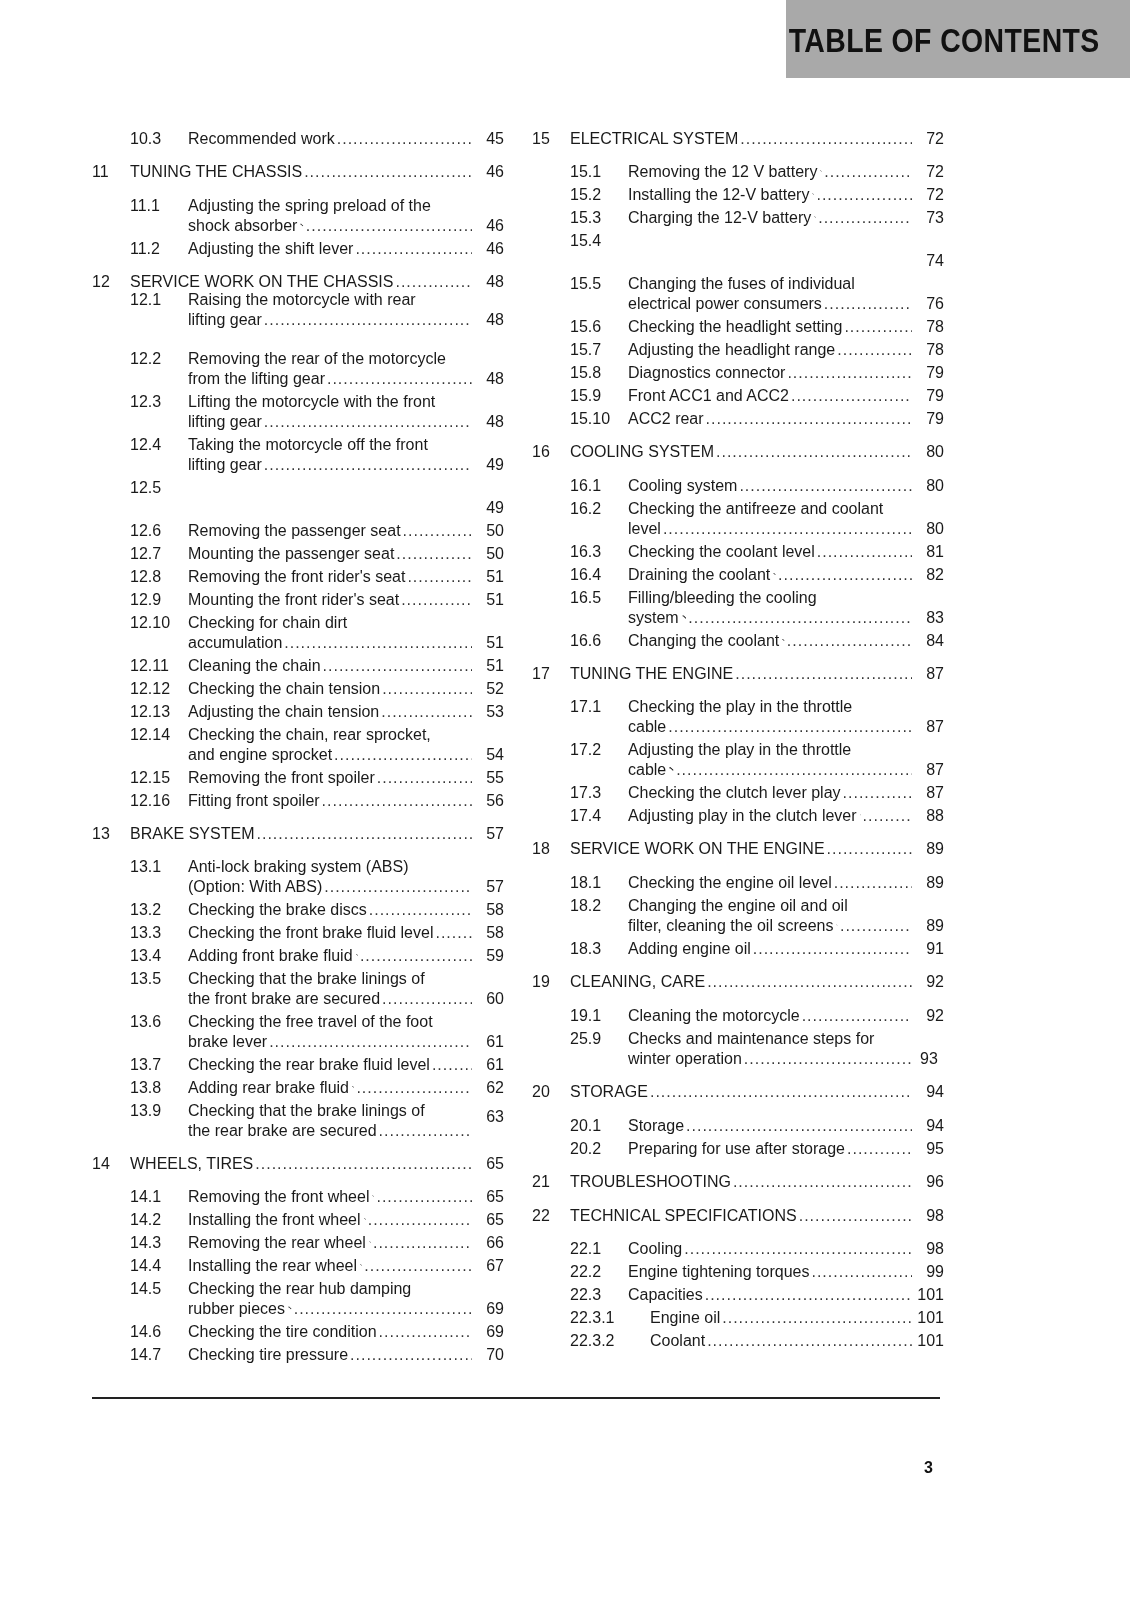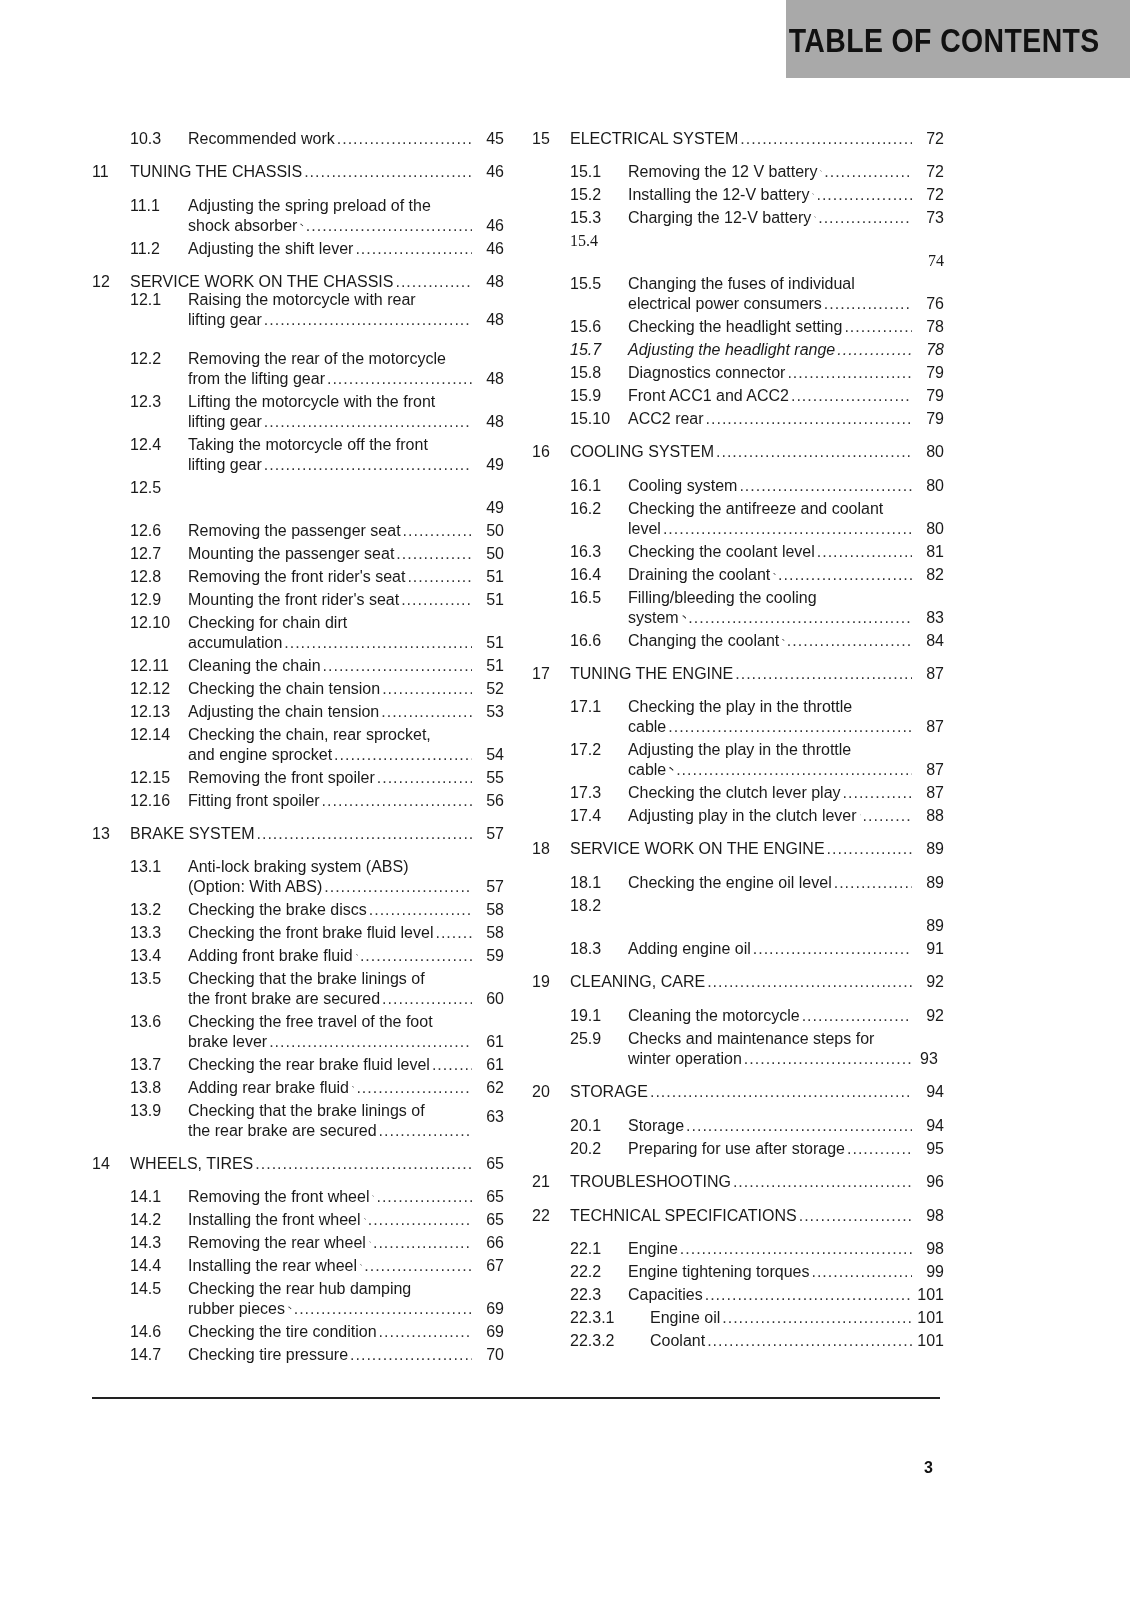--- a/index.html
+++ b/index.html
@@ -526,21 +526,21 @@
         <div class="line">
           <span class="t">Charging the 12-V battery</span>
           <svg class="wrench" viewBox="0 0 14 12">
     <path d="M1 1.5 C3 0 5.5 0.5 6 2.5 L13 9 L11 11 L4.5 4.5 C2.5 5 0.5 3.5 1 1.5 L3 3.5 L4.5 2.5 Z" fill="#111"></path>
   </svg>
           <span class="dots"></span>
         </div>
       </div>
       <span class="page" style="top: 0px;">73</span>
     </div>
-    <div class="entry l2" style="top: 231px; height: 40px; font-family: Liberation Serif, serif;">
+    <div class="entry l2" style="top: 231px; height: 40px;">
       <span class="num">15.4</span>
       <span class="page" style="top: 20px;">74</span>
     </div>
     <div class="entry l2" style="top: 274px; height: 40px;">
       <span class="num">15.5</span>
       <div class="text">
         <div class="line">
           <span class="t">Changing the fuses of individual</span>
         </div>
         <div class="line">
@@ -553,21 +553,21 @@
     <div class="entry l2" style="top: 317px; height: 20px;">
       <span class="num">15.6</span>
       <div class="text">
         <div class="line">
           <span class="t">Checking the headlight setting</span>
           <span class="dots"></span>
         </div>
       </div>
       <span class="page" style="top: 0px;">78</span>
     </div>
-    <div class="entry l2" style="top: 340px; height: 20px; font-style: italic;">
+    <div class="entry l2" style="top: 340px; height: 20px;">
       <span class="num">15.7</span>
       <div class="text">
         <div class="line">
           <span class="t">Adjusting the headlight range</span>
           <span class="dots"></span>
         </div>
       </div>
       <span class="page" style="top: 0px;">78</span>
     </div>
     <div class="entry l2" style="top: 363px; height: 20px;">
@@ -762,20 +762,32 @@
       <div class="text">
         <div class="line">
           <span class="t">Checking the engine oil level</span>
           <span class="dots"></span>
         </div>
       </div>
       <span class="page" style="top: 0px;">89</span>
     </div>
     <div class="entry l2" style="top: 896px; height: 40px;">
       <span class="num">18.2</span>
+      <div class="text">
+        <div class="line">
+          <span class="t">Changing the engine oil and oil</span>
+        </div>
+        <div class="line">
+          <span class="t">filter, cleaning the oil screens</span>
+          <svg class="wrench" viewBox="0 0 14 12">
+    <path d="M1 1.5 C3 0 5.5 0.5 6 2.5 L13 9 L11 11 L4.5 4.5 C2.5 5 0.5 3.5 1 1.5 L3 3.5 L4.5 2.5 Z" fill="#111"></path>
+  </svg>
+          <span class="dots"></span>
+        </div>
+      </div>
       <span class="page" style="top: 20px;">89</span>
     </div>
     <div class="entry l2" style="top: 939px; height: 20px;">
       <span class="num">18.3</span>
       <div class="text">
         <div class="line">
           <span class="t">Adding engine oil</span>
           <span class="dots"></span>
         </div>
       </div>
@@ -861,21 +873,21 @@
           <span class="t">TECHNICAL SPECIFICATIONS</span>
           <span class="dots"></span>
         </div>
       </div>
       <span class="page" style="top: 0px;">98</span>
     </div>
     <div class="entry l2" style="top: 1239px; height: 20px;">
       <span class="num">22.1</span>
       <div class="text">
         <div class="line">
-          <span class="t">Engine</span>
+          <span class="t">Cooling</span>
           <span class="dots"></span>
         </div>
       </div>
       <span class="page" style="top: 0px;">98</span>
     </div>
     <div class="entry l2" style="top: 1262px; height: 20px;">
       <span class="num">22.2</span>
       <div class="text">
         <div class="line">
           <span class="t">Engine tightening torques</span>

